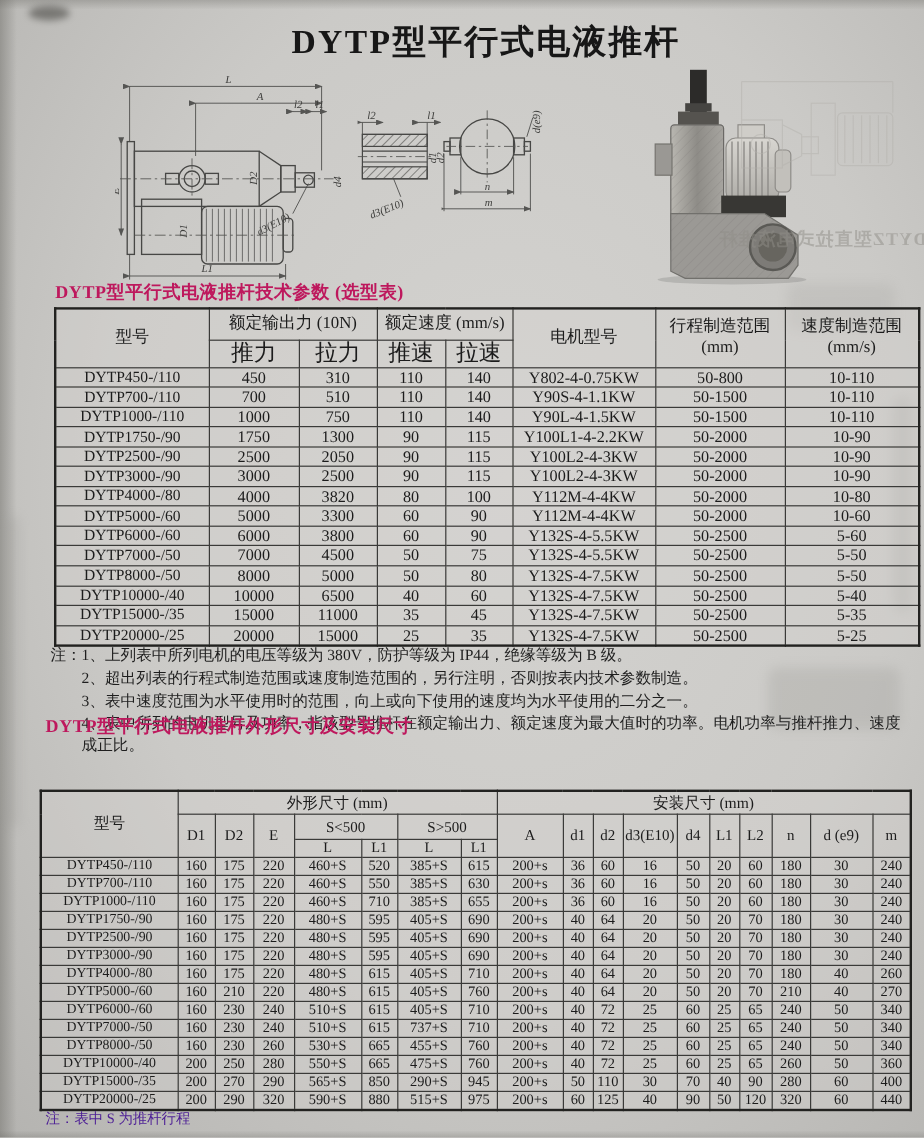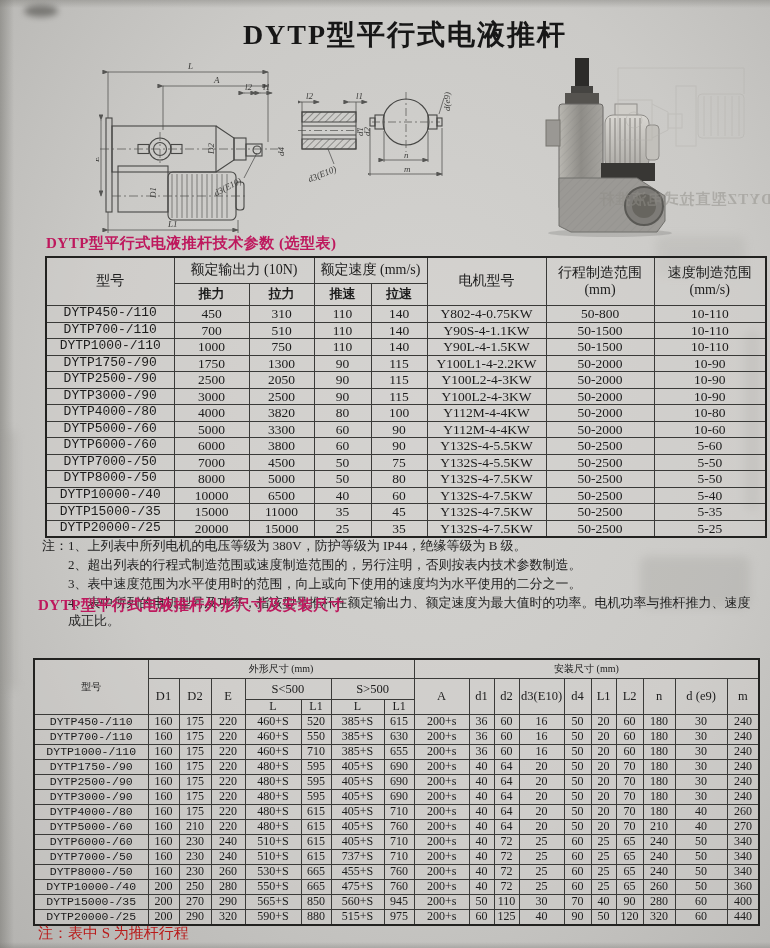--- a/index.html
+++ b/index.html
@@ -35,34 +35,34 @@
   #sec-h1{left:46px;top:234px;}
   #sec-h2{left:38px;top:596px;}
 
   .tbl{border-collapse:collapse;table-layout:fixed;position:absolute;background:rgba(214,213,210,.35);}
   .tbl th,.tbl td{
     border:1px solid #3a3a38;text-align:center;vertical-align:middle;
     padding:0;overflow:hidden;white-space:nowrap;font-weight:400;line-height:1.15;
   }
   #t1{left:45px;top:256px;width:722px;border:2px solid #222220;font-size:13.5px;}
   #t1 .hr1 th{height:25px;font-size:14px;}
-  #t1 .hr2 th{height:21px;font-size:13px;font-weight:bold;}
+  #t1 .hr2 th{height:21px;font-size:19px;}
   #t1 td{height:15px;}
   #t1 .hdr2line div{line-height:1.2;text-align:center;}
   #t2{left:33px;top:658px;width:727px;border:2px solid #222220;font-size:12px;}
-  #t2 .hr1 th{height:18px;font-size:10px;}
+  #t2 .hr1 th{height:18px;font-size:13px;}
   #t2 .hr2 th{height:20px;font-size:12.5px;}
   #t2 .hr3 th{height:13px;}
   #t2 td{height:14px;}
-  td.model{font-size:0.96em;font-family:Liberation Mono, monospace;}
+  td.model{font-size:0.96em;}
 
   .notes{position:absolute;left:42px;top:537px;width:716px;display:flex;
     font-size:13px;line-height:1.45;color:#1e1e1e;}
   .notes-label{white-space:nowrap;}
-  .footnote{position:absolute;left:38px;top:924px;font-size:15px;color:#b91c1c;}
+  .footnote{position:absolute;left:38px;top:924px;font-size:12px;color:#4c1d95;}
 
   .fig{position:absolute;}
   #fig-main{left:96px;top:60px;}
   #fig-section{left:298px;top:92px;}
   #fig-trunnion{left:368px;top:86px;}
   #fig-photo{left:515px;top:58px;}
   #fig-ghost{left:612px;top:56px;opacity:.45;}
   svg text{font-family:"Liberation Serif","DejaVu Serif",serif;font-style:italic;font-size:9px;fill:#3c3c3a;}
   .ghost-text{
     position:absolute;left:612px;top:190px;width:160px;text-align:center;
@@ -753,21 +753,21 @@
         <td>50</td>
         <td>360</td>
       </tr>
       <tr>
         <td class="model">DYTP15000-/35</td>
         <td>200</td>
         <td>270</td>
         <td>290</td>
         <td>565+S</td>
         <td>850</td>
-        <td>560+S</td>
+        <td>290+S</td>
         <td>945</td>
         <td>200+s</td>
         <td>50</td>
         <td>110</td>
         <td>30</td>
         <td>70</td>
         <td>40</td>
         <td>90</td>
         <td>280</td>
         <td>60</td>

